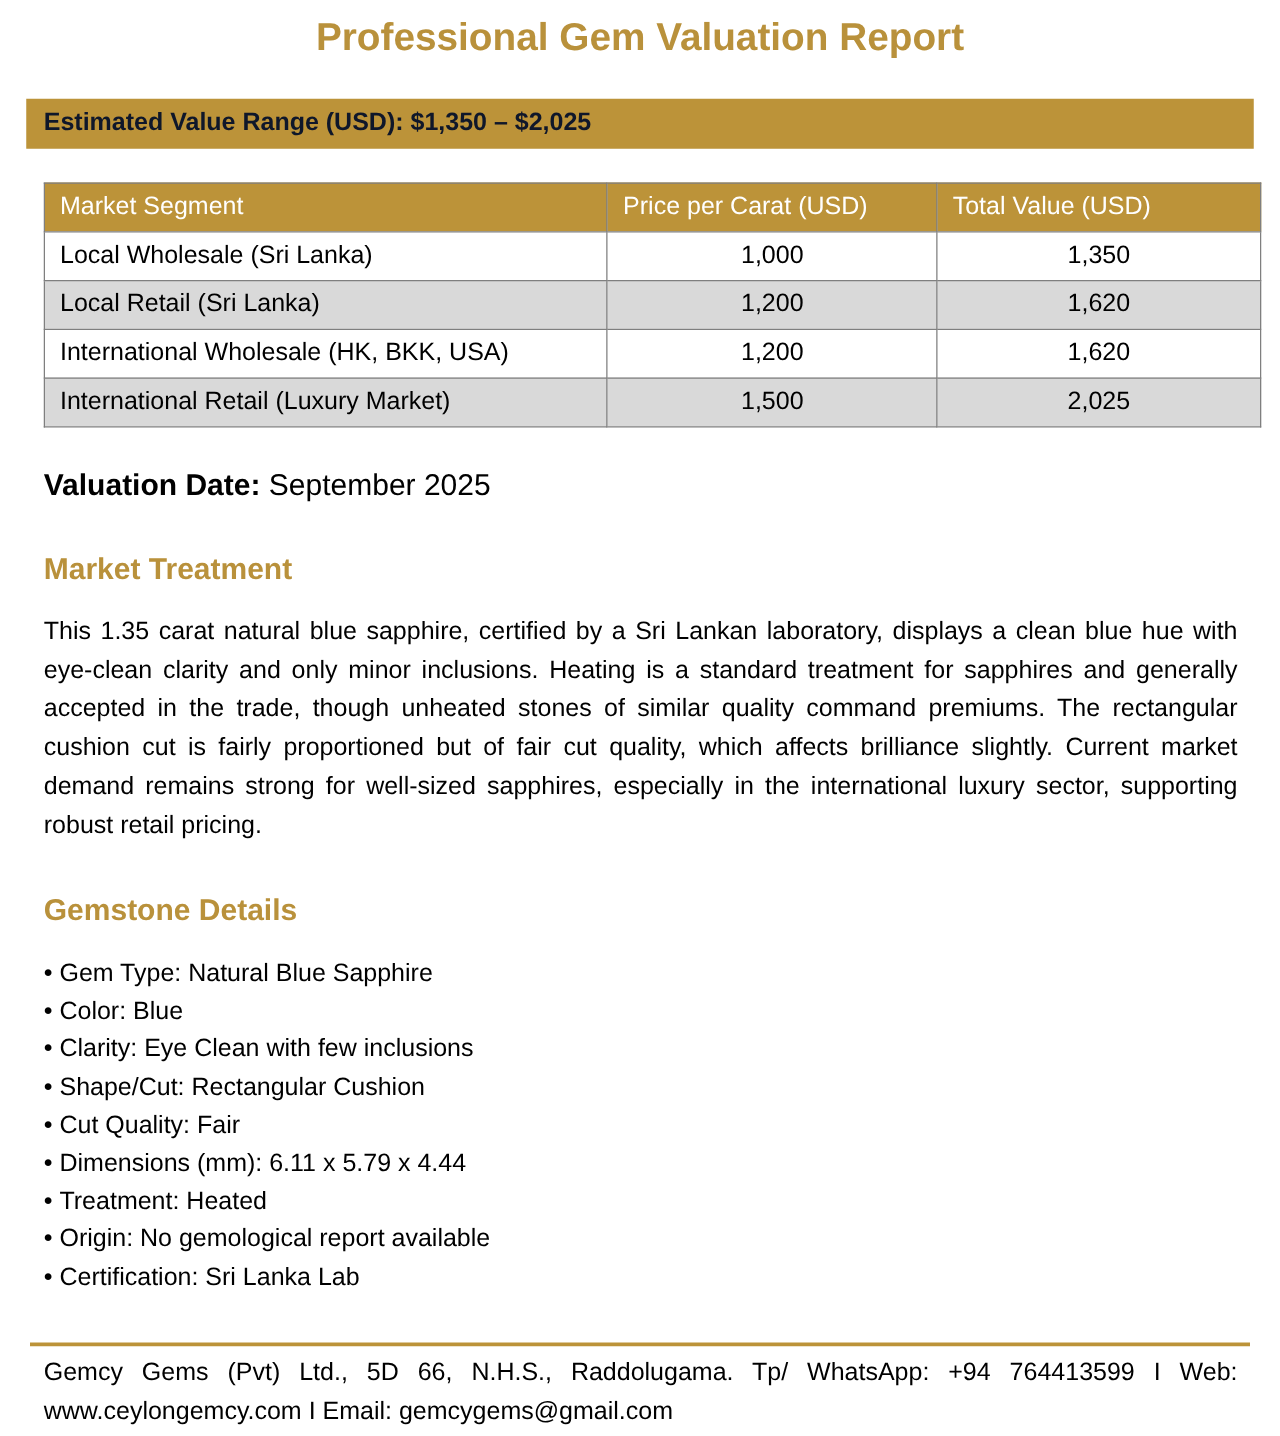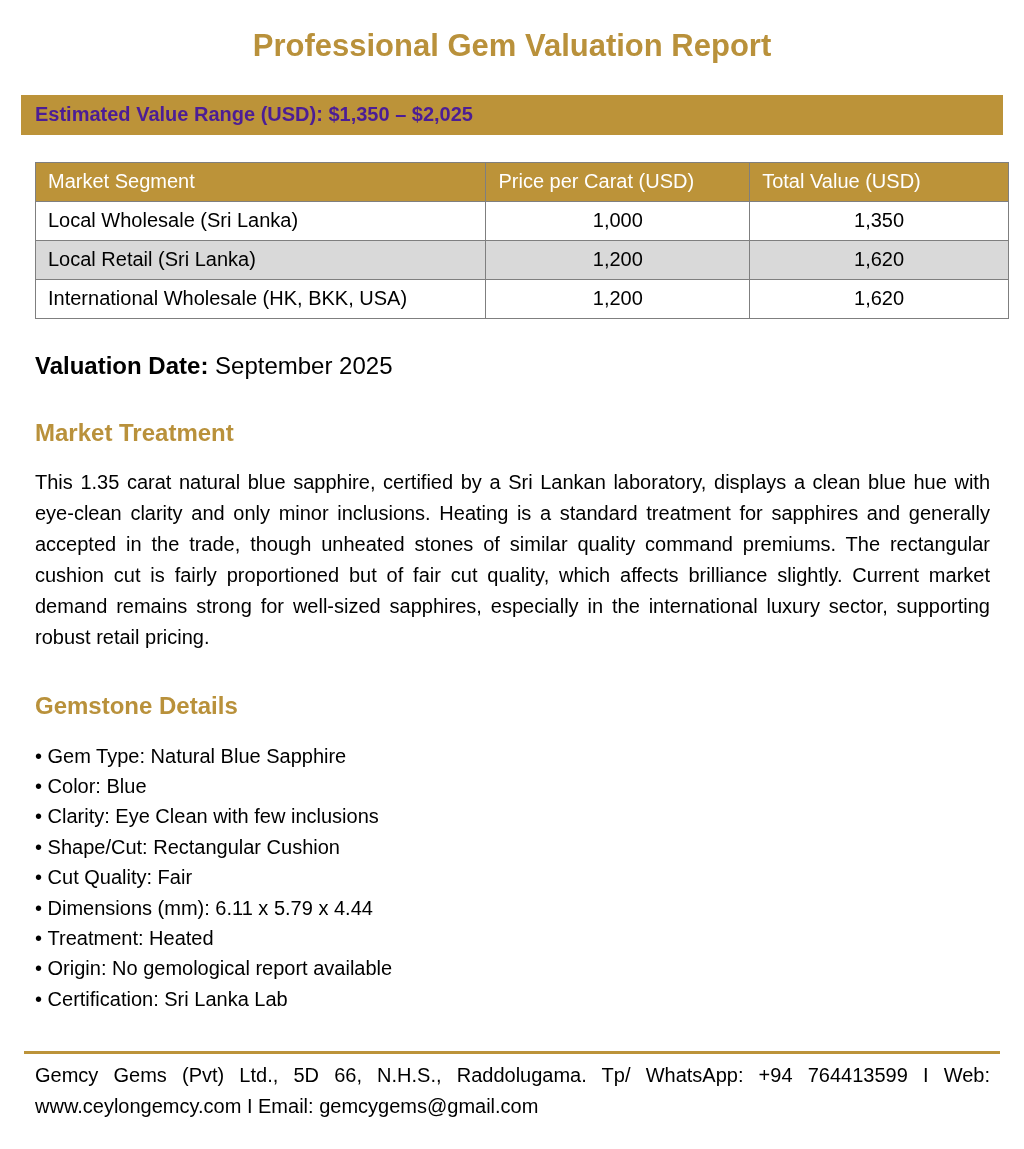--- a/index.html
+++ b/index.html
@@ -15,34 +15,34 @@
     background: #ffffff;
   }
   body {
     width: 1024px;
     height: 1149px;
     overflow: hidden;
     font-family: "Liberation Sans", sans-serif;
     color: #000000;
   }
   .page-title {
-    margin: 28px 0 0 0;
+    margin: 12px 0 0 0;
     text-align: center;
     font-size: 31px;
     font-weight: bold;
     color: var(--heading);
     line-height: 1.15;
   }
   .value-banner {
     margin: 31px 21px 0 21px;
     background: var(--accent);
     padding: 8px 14px 9px 14px;
     font-size: 20px;
     font-weight: bold;
-    color: #4c1d95;
+    color: #0f172a;
   }
   .market-table {
     margin: 27px 35px 0 35px;
     width: 974px;
     border-collapse: collapse;
     font-size: 20px;
   }
   .market-table th, .market-table td {
     border: 1px solid var(--table-border);
     padding: 7px 12px 8px 12px;
@@ -120,20 +120,25 @@
     <tr class="alt">
       <td>Local Retail (Sri Lanka)</td>
       <td class="num">1,200</td>
       <td class="num">1,620</td>
     </tr>
     <tr>
       <td>International Wholesale (HK, BKK, USA)</td>
       <td class="num">1,200</td>
       <td class="num">1,620</td>
     </tr>
+    <tr class="alt">
+      <td>International Retail (Luxury Market)</td>
+      <td class="num">1,500</td>
+      <td class="num">2,025</td>
+    </tr>
   </tbody>
 </table>
 
 <div class="valuation-date">
   <span class="label">Valuation Date:</span>
   <span>September 2025</span>
 </div>
 
 <h2 class="section-heading">Market Treatment</h2>
 

